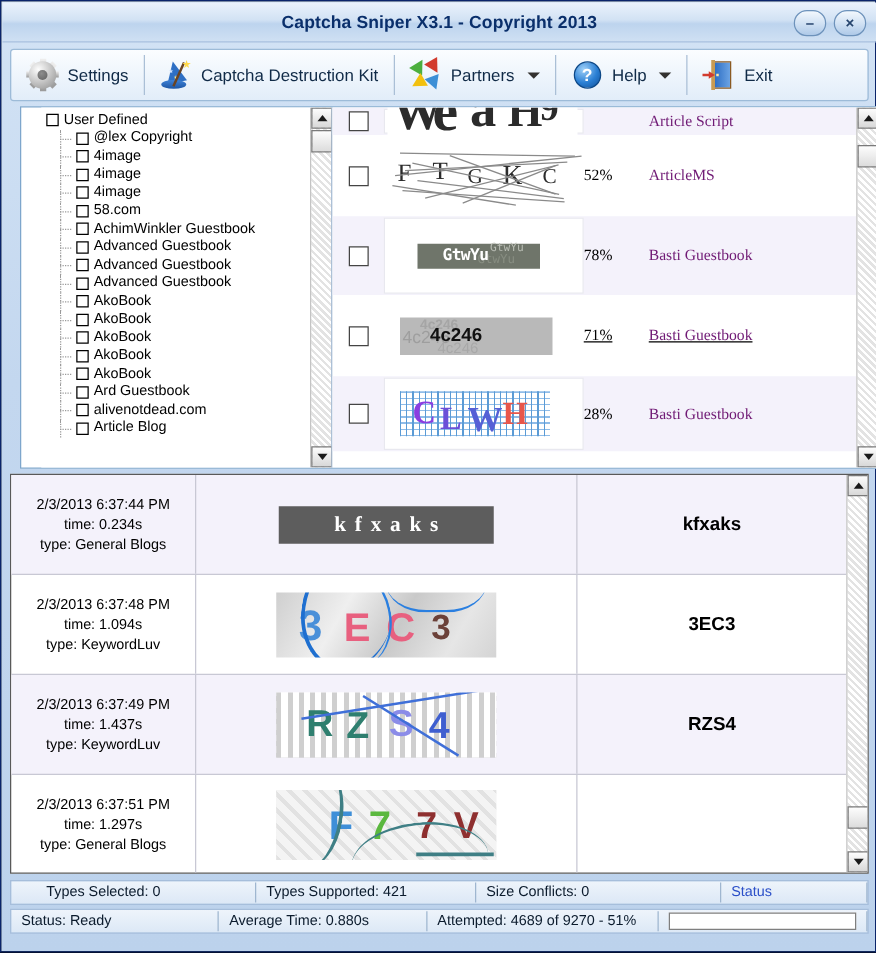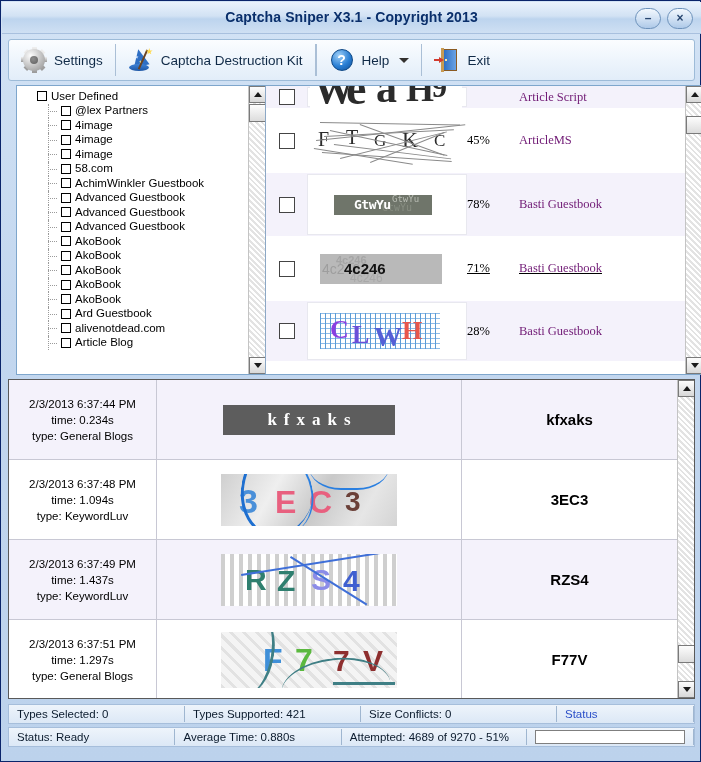--- a/index.html
+++ b/index.html
@@ -213,21 +213,21 @@
        repeating-linear-gradient(-45deg,#e6e6e6 0 3px,#f0f0f0 3px 9px);}
   .r-f77v span{position:absolute;font-family:"Liberation Sans",sans-serif;font-weight:bold;}
   .curve{position:absolute;border:0 solid transparent;border-radius:50%;}
   
   .statusbar{
     position:absolute;left:7px;width:687px;height:20px;
     background:linear-gradient(180deg,#eef4fb,#dce8f6);
     border:1px solid #a6bedb;box-sizing:border-box;
     display:flex;align-items:center;
   }
-  .sb1{top:703px;}
+  .sb1{top:703px;padding-left:20px;}
   .sb2{top:726px;}
   .sbcell{height:18px;display:flex;align-items:center;padding:0 8px;box-sizing:border-box;
      font-size:11.5px;color:#0b1b2d;white-space:nowrap;}
   .sbdiv{width:1px;height:16px;background:#9fb6d0;}
   .sblink{color:#2b4fc8;}
   .progbar{width:150px;height:14px;background:#fff;border:1px solid #7f7f7f;box-sizing:border-box;}
 </style>
 </head>
 <body>
 
@@ -268,20 +268,30 @@
         <span class="star-s" style="left:11px;top:13px;background:#ffe98c;"></span>
         <span class="hat-brim"></span>
         <span class="wand"></span>
         <span class="wandstar"></span>
       </span>
       <span>Captcha Destruction Kit</span>
     </div>
 
     <div class="tbsep"></div>
 
+    <div class="tbitem">
+      <span class="ico">
+        <span class="arw" style="left:1px;top:0px;color:#4caf3f;transform:rotate(30deg);"></span>
+        <span class="arw" style="left:13px;top:0px;color:#d23b2e;transform:rotate(150deg);"></span>
+        <span class="arw" style="left:1px;top:13px;color:#f2c00f;transform:rotate(-120deg);"></span>
+        <span class="arw" style="left:13px;top:13px;color:#3d8fd6;transform:rotate(160deg);"></span>
+      </span>
+      <span>Partners</span>
+      <span class="caret"></span>
+    </div>
 
     <div class="tbsep"></div>
 
     <div class="tbitem">
       <span class="ico">
         <span class="qcircle">?</span>
       </span>
       <span>Help</span>
       <span class="caret"></span>
     </div>
@@ -306,21 +316,21 @@
   <div class="panel-top">
 
     <div class="tree-pane">
       <div class="tree-inner">
         <div class="tnode">
           <span class="cbx"></span>
           <span class="tlabel">User Defined</span>
         </div>
         <div class="tnode child">
             <span class="cbx"></span>
-            <span class="tlabel">@lex Partners</span>
+            <span class="tlabel">@lex Copyright</span>
           </div>
         <div class="tnode child">
             <span class="cbx"></span>
             <span class="tlabel">4image</span>
           </div>
         <div class="tnode child">
             <span class="cbx"></span>
             <span class="tlabel">4image</span>
           </div>
         <div class="tnode child">
@@ -427,21 +437,21 @@
               <span class="scr" style="left:12px;top:34px;width:130px;transform:rotate(4deg);"></span>
               <span class="scr" style="left:20px;top:12px;width:120px;transform:rotate(12deg);"></span>
               <span class="scr" style="left:30px;top:40px;width:110px;transform:rotate(-14deg);"></span>
               <span class="scr" style="left:4px;top:30px;width:100px;transform:rotate(9deg);"></span>
               <span class="scr" style="left:50px;top:6px;width:90px;transform:rotate(20deg);"></span>
               <span class="scr" style="left:60px;top:44px;width:80px;transform:rotate(-22deg);"></span>
               <span class="scr" style="left:14px;top:18px;width:130px;transform:rotate(-3deg);"></span>
               <span class="scr" style="left:24px;top:26px;width:118px;transform:rotate(7deg);"></span>
             </div>
           </div>
-          <div class="cap-c3">45%</div>
+          <div class="cap-c3">52%</div>
           <div class="cap-c4">ArticleMS</div>
         </div>
 
         <div class="caprow alt" style="height:63px;">
           <div class="cap-c1">
             <span class="capchk"></span>
           </div>
           <div class="cap-c2">
             <div class="art-gtwyu">
               <span class="g2">GtwYu</span>
@@ -570,21 +580,20 @@
           <div class="r-f77v">
             <span style="left:42px;top:10px;font-size:32px;color:#3f8fd8;">F</span>
             <span style="left:74px;top:10px;font-size:32px;color:#5bb83f;">7</span>
             <span style="left:112px;top:12px;font-size:30px;color:#8e2f2f;">7</span>
             <span style="left:142px;top:12px;font-size:30px;color:#8e2f2f;">V</span>
             <span class="curve" style="left:10px;top:-18px;width:40px;height:80px;border-right:3px solid #3f7f85;transform:rotate(10deg);"></span>
             <span class="curve" style="left:60px;top:26px;width:110px;height:60px;border-top:2px solid #3f7f85;border-radius:50%;transform:rotate(-6deg);"></span>
             <span class="scr" style="left:112px;top:50px;width:62px;height:3px;background:#3f7f85;"></span>
           </div>
         </div>
-        <div class="res-c3">F77V</div>
       </div>
 
     </div>
     <div class="vsb">
       <div class="sbtn top">
           <span class="sarrow up"></span>
         </div>
       <div class="sthumb" style="bottom:35px;"></div>
       <div class="sbtn bot">
           <span class="sarrow dn"></span>

